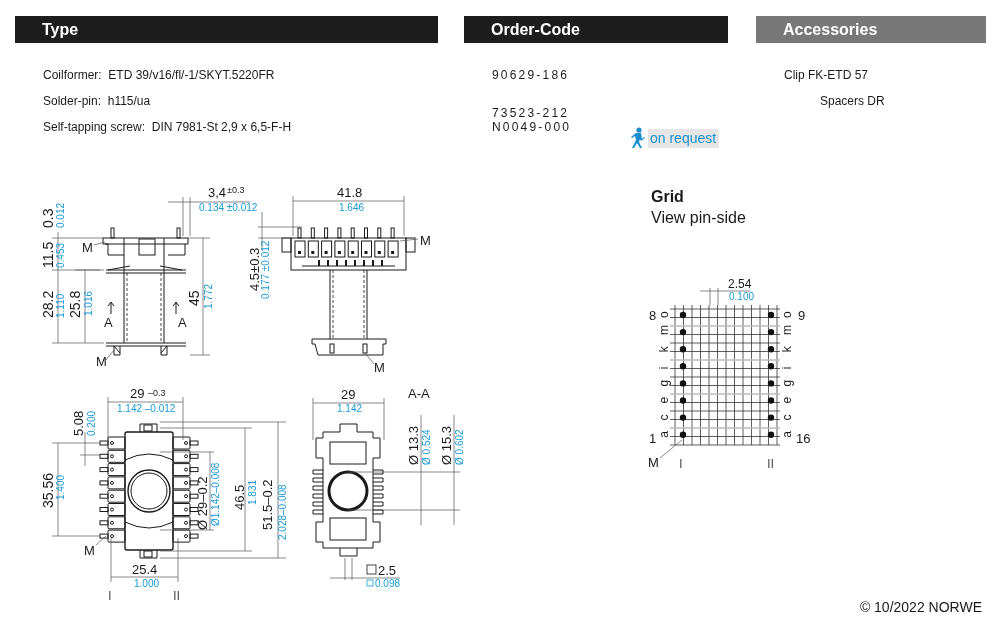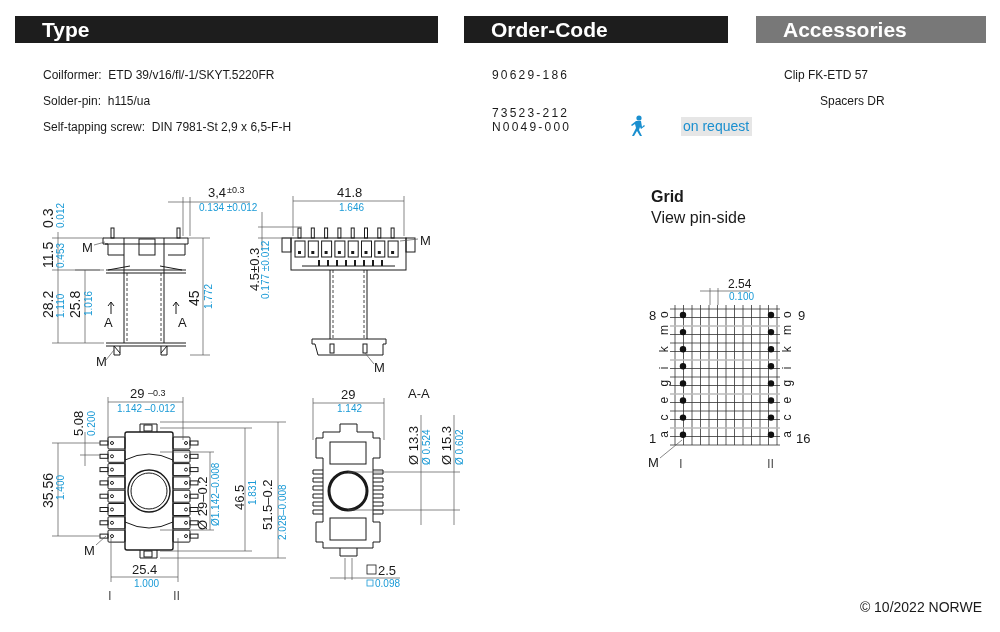--- a/index.html
+++ b/index.html
@@ -1,24 +1,24 @@
 <!DOCTYPE html>
 <html><head>
 <meta charset="utf-8">
 <style>
   html, body { margin:0; padding:0; background:#fff; }
   body { width:1000px; height:632px; position:relative; overflow:hidden;
          font-family:"Liberation Sans", sans-serif; color:#1a1a1a; }
   .hdr { position:absolute; top:16px; height:27px; color:#fff; font-weight:bold;
-         font-size:21px; line-height:28px; padding-left:27px; box-sizing:border-box; }
+         font-size:16px; line-height:28px; padding-left:27px; box-sizing:border-box; }
   .hdr.dark { background:#1d1d1d; }
   .hdr.grey { background:#787878; }
   .txt { position:absolute; font-size:12px; line-height:26px; white-space:nowrap; }
   .code { letter-spacing:2.2px; }
-  .onreq { position:absolute; left:630px; top:116px; height:20px; display:flex; align-items:center;gap:33px; }
+  .onreq { position:absolute; left:630px; top:128px; height:20px; display:flex; align-items:center; }
   .onreq .lbl { background:#e6e6e6; color:#1a8fcf; font-size:14px; line-height:19px; padding:0 3px 0 2px; margin-left:2px; }
   svg text { font-family:"Liberation Sans", sans-serif; }
   .blk { fill:#1a1a1a; }
   .blu { fill:#1a9ad6; }
   .ln { stroke:#1a1a1a; stroke-width:1; fill:none; }
   .ln2 { stroke:#1a1a1a; stroke-width:1.4; fill:none; }
   .dim { stroke:#555; stroke-width:0.7; fill:none; }
   .grd { stroke:#333; stroke-width:0.8; }
   .grdl { stroke:#bbb; stroke-width:1.6; }
   .dash { stroke:#1a1a1a; stroke-width:0.8; stroke-dasharray:3 2; fill:none; }

